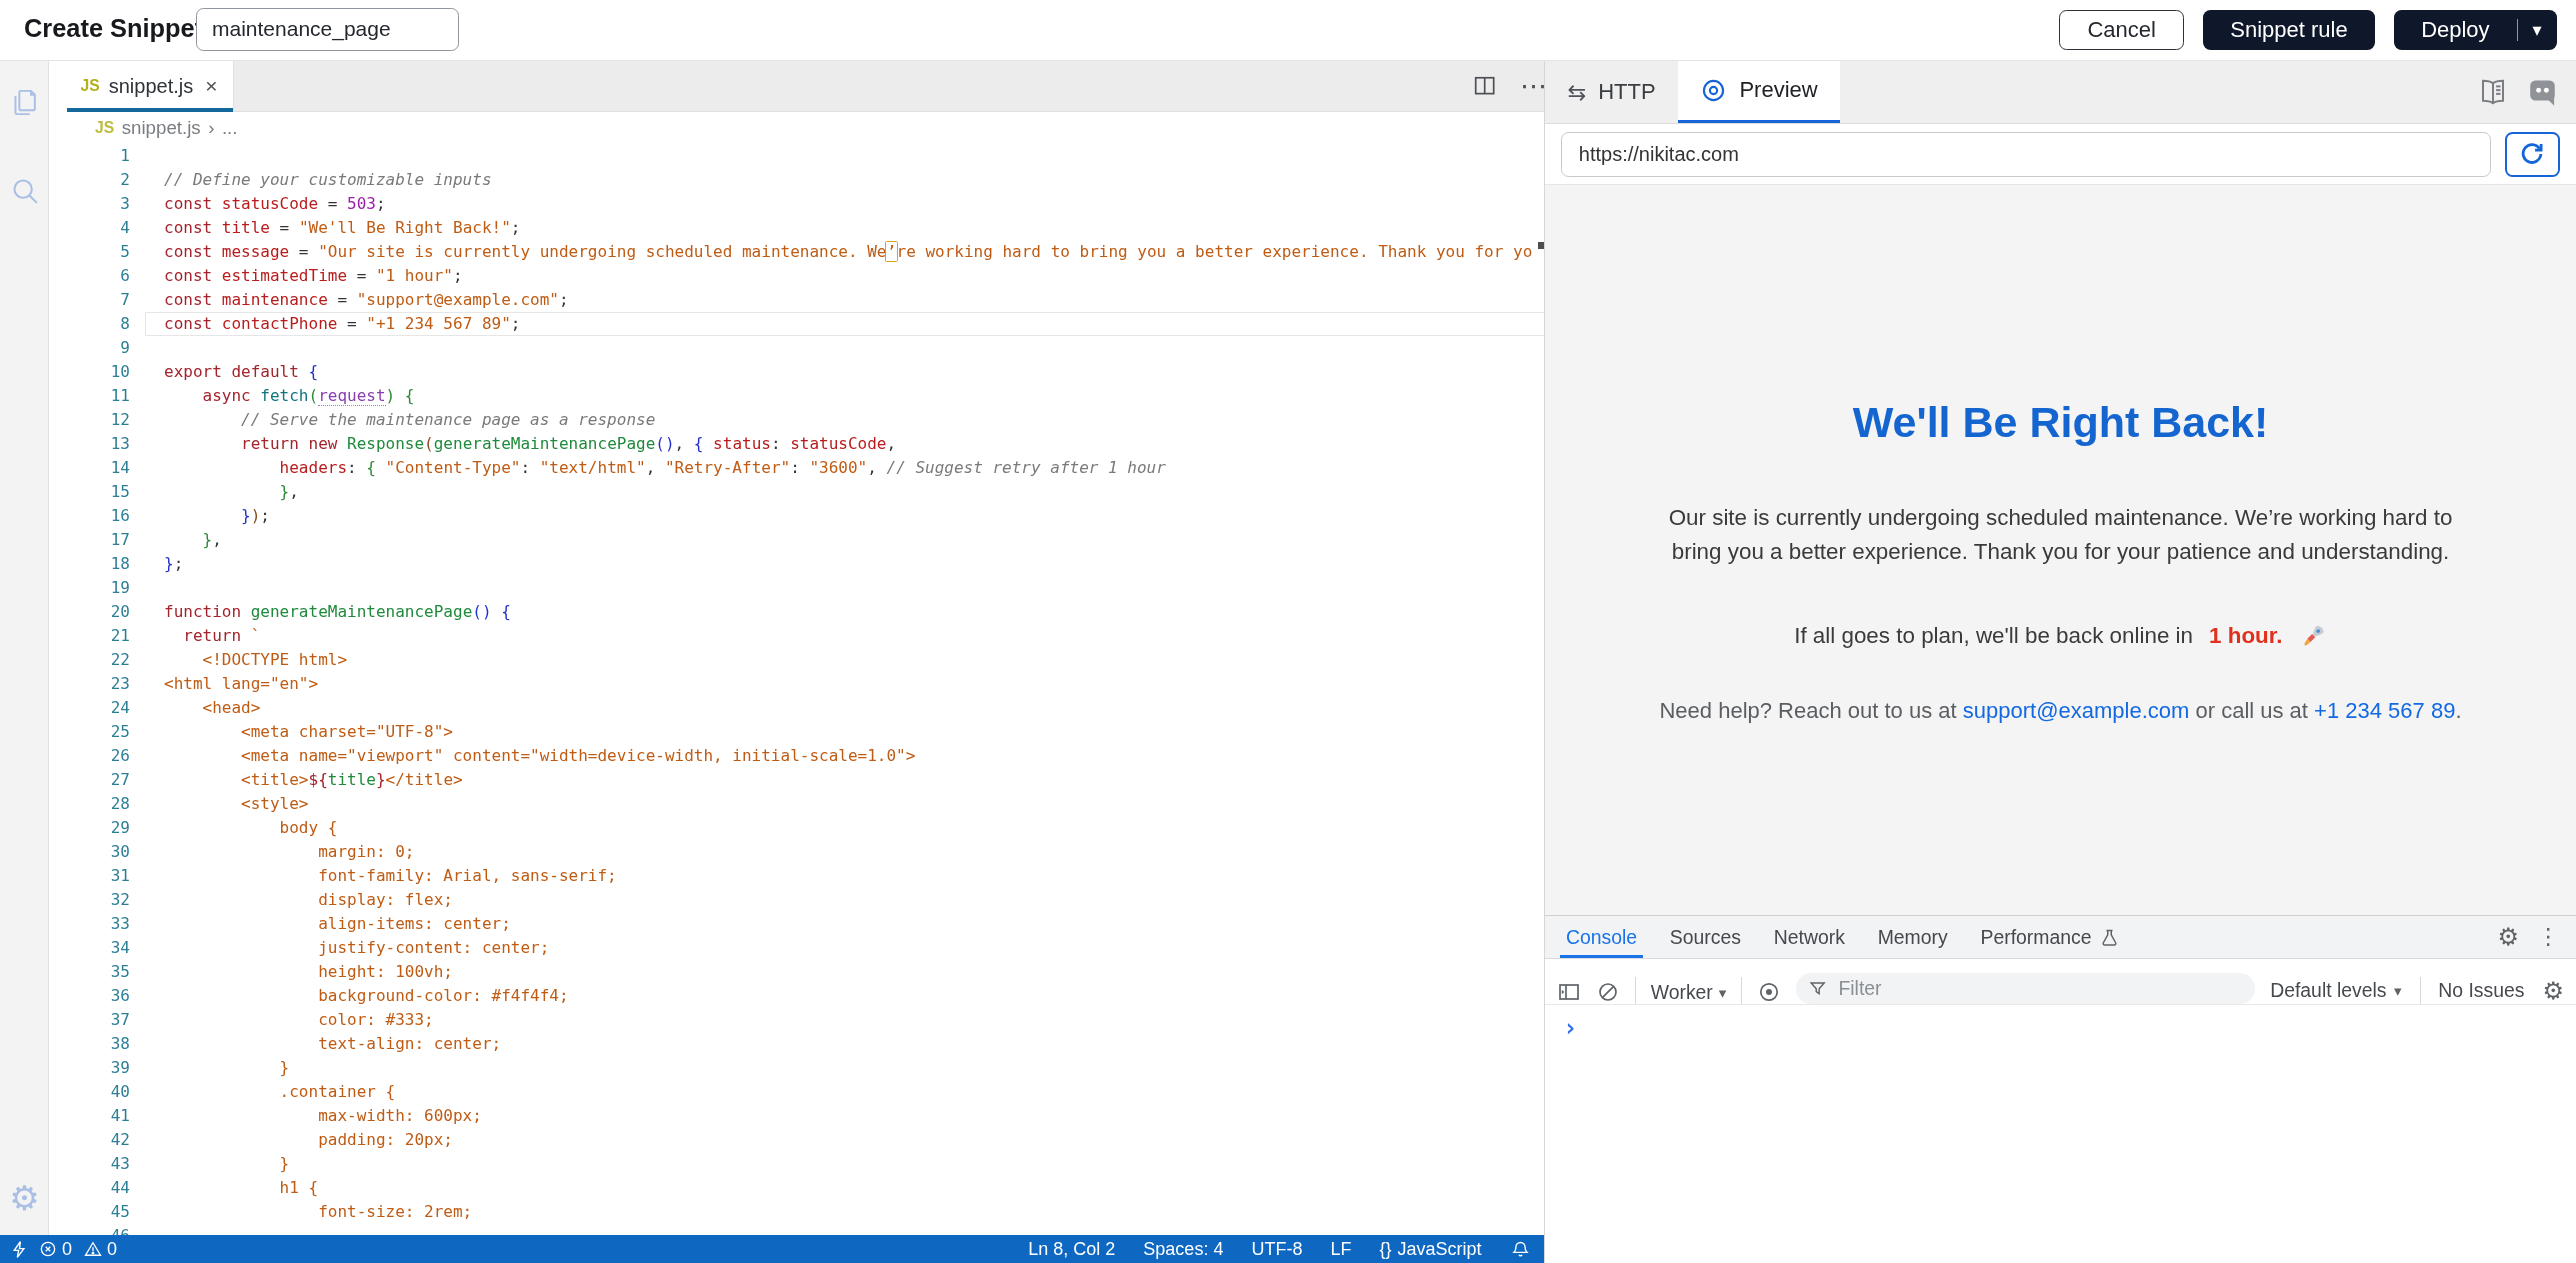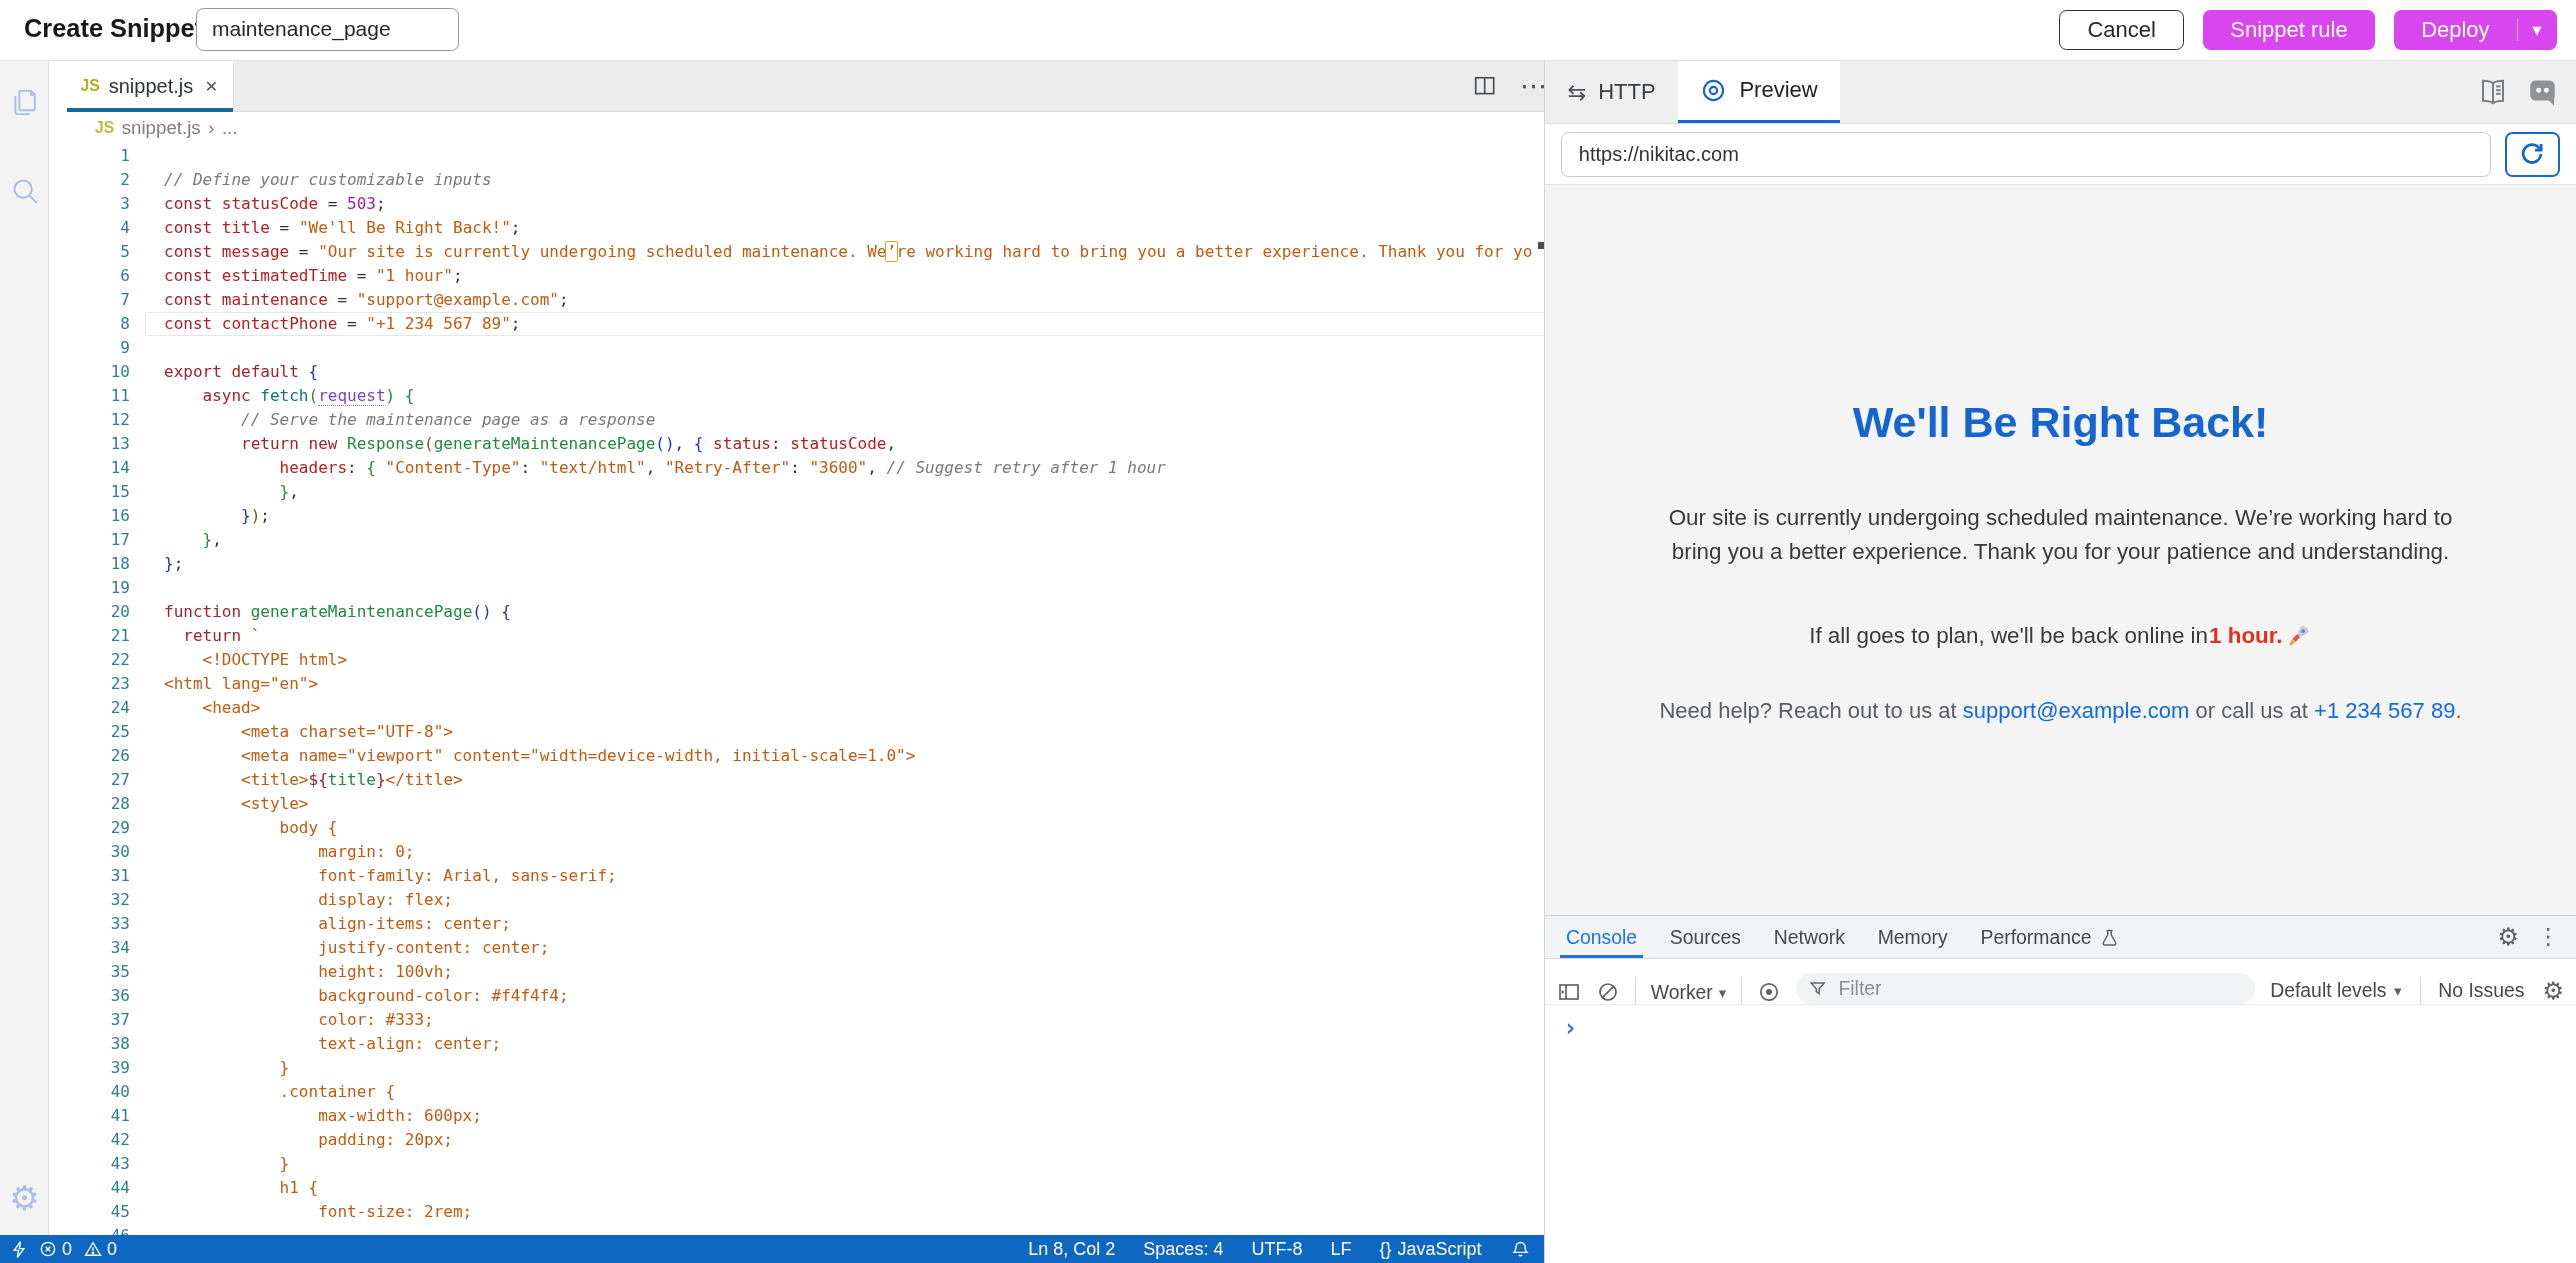--- a/index.html
+++ b/index.html
@@ -11,21 +11,21 @@
   .header{position:absolute;left:0;top:0;width:2576px;height:60px;background:#fff;
           border-bottom:0.7px solid #e4e4e4;z-index:6}
   .header-title{position:absolute;left:24px;top:14px;font-size:25.4px;font-weight:700;color:#17191c}
   .name-input{position:absolute;left:196px;top:7.5px;width:263px;height:43px;border:1.5px solid #8f959c;
               border-radius:7.5px;font-size:21px;color:#24272e;padding:0 15px;box-sizing:border-box;
               background:#fff;outline:none;font-family:"Liberation Sans",sans-serif}
   .header-actions{position:absolute;right:19.4px;top:9.7px;display:flex;gap:19.4px;height:40px;align-items:stretch}
   .btn{font-size:22px;border-radius:7.5px;display:flex;align-items:center;justify-content:center;
        padding:0 27px;cursor:pointer;white-space:nowrap}
   .btn-cancel{background:#fff;border:1.5px solid #2e3138;color:#24272e;box-sizing:border-box}
-  .btn-primary{background:#d946ef;color:#fff;border:none}
+  .btn-primary{background:#0f172a;color:#fff;border:none}
   .btn-deploy{padding:0;overflow:hidden}
   .deploy-main{padding:0 27px;display:flex;align-items:center}
   .deploy-caret{width:39px;display:flex;align-items:center;justify-content:center;
                 border-left:0.7px solid rgba(255,255,255,.55);font-size:18px}
 
   
   .activitybar{position:absolute;left:0;top:60px;width:49px;height:1175px;background:#f3f3f3;
                border-right:0.7px solid #e1e1e1;box-sizing:border-box}
   .ab-icon{width:49px;height:60px;display:flex;align-items:center;justify-content:center;color:#a9bfe6}
   .ab-gear{position:absolute;bottom:7.5px;left:0;font-size:34px;line-height:1;
@@ -100,21 +100,21 @@
   .refresh-btn{width:55px;height:45px;border:2.2px solid #1565d8;border-radius:7.5px;display:flex;
                align-items:center;justify-content:center;background:#fff;box-sizing:border-box;cursor:pointer}
 
   .rp-view{position:absolute;left:0;top:125px;width:1031px;height:730px;background:#f4f4f4;
            text-align:center;overflow:hidden}
   .pv{padding-top:213px}
   .pv-title{font-size:43px;font-weight:700;color:#1565d0;margin:0 0 54px;
             font-family:"Liberation Sans",sans-serif}
   .pv-msg{font-size:22.4px;color:#3a3a3a;line-height:34px;margin:0 0 54px}
   .pv-eta{font-size:22.4px;color:#3a3a3a;margin:0 0 49px;display:flex;align-items:center;
-          justify-content:center;gap:1px}
+          justify-content:center;gap:16px}
   .pv-eta b{color:#e0301e}
   .pv-help{font-size:22px;color:#5a5d61}
   .pv-link{color:#1269e3;cursor:pointer}
 
   
   .console{position:absolute;left:0;top:855px;width:1031px;height:348px;background:#fff;
            border-top:0.7px solid #cfcfcf;box-sizing:border-box}
   .ct-tabs{height:43px;background:#f1f3f4;border-bottom:0.7px solid #d8dadd;display:flex;
            align-items:stretch;padding:0 4.5px;box-sizing:border-box}
   .ct-tab{padding:0 16.4px;font-size:19.4px;color:#45484d;display:flex;align-items:center;gap:7.5px;

